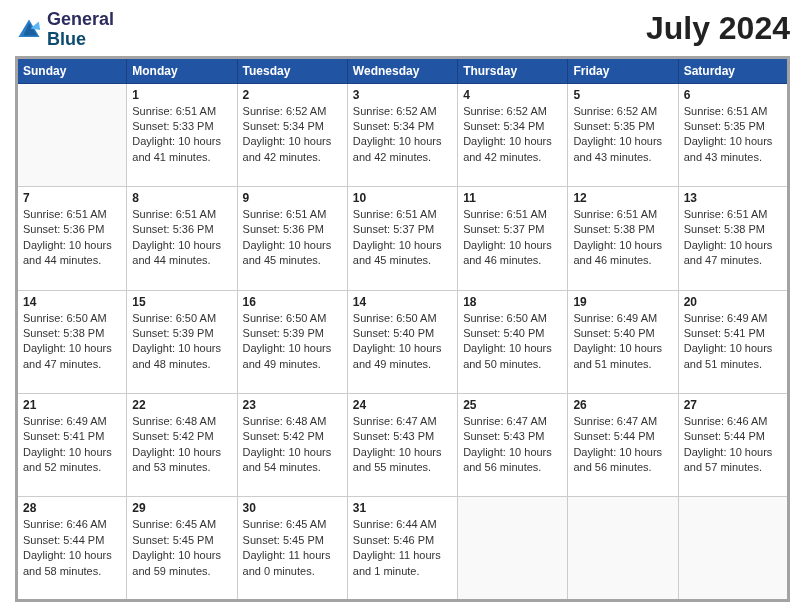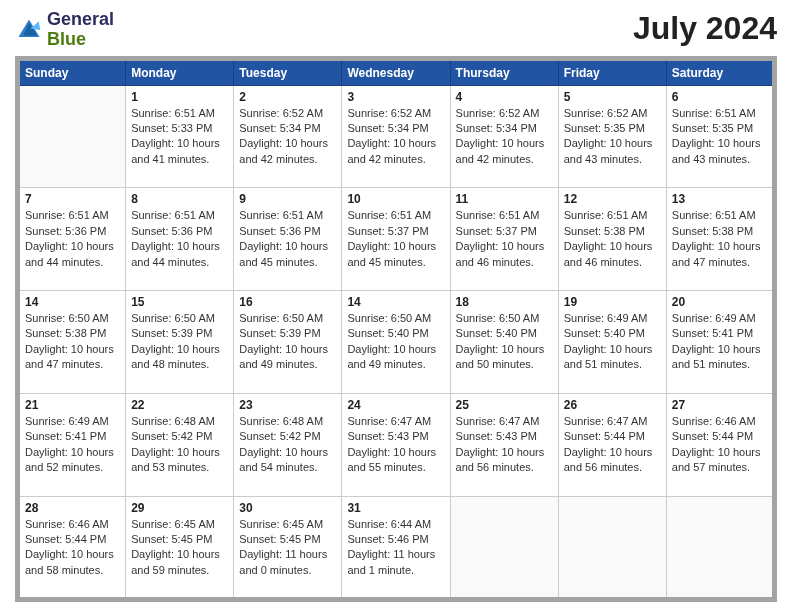--- a/index.html
+++ b/index.html
@@ -6,21 +6,21 @@
     body {
       font-family: Arial, sans-serif;
       background: #fff;
       width: 792px;
       height: 612px;
       overflow: hidden;
     }
     .page {
       width: 792px;
       height: 612px;
-      padding: 10px 15px 10px 15px;
+      padding: 10px 2px 10px 15px;
       display: flex;
       flex-direction: column;
     }
     .header {
       display: flex;
       justify-content: space-between;
       align-items: flex-start;
       margin-bottom: 6px;
     }
     .logo {
@@ -45,21 +45,21 @@
       font-size: 32px;
       font-weight: bold;
       color: #222;
     }
     .location {
       font-size: 14px;
       color: #444;
     }
     .calendar {
       flex: 1;
-      border: 5px solid #a3a3a3;
+      border: 3px solid #a3a3a3;
       border-collapse: collapse;
       width: 100%;
       table-layout: fixed;
     }
     .calendar th {
       background: #2155a3;
       color: #fff;
       font-size: 12px;
       font-weight: bold;
       text-align: left;
@@ -99,21 +99,21 @@
 <div class="page">
   <div class="header">
     <div class="logo">
       <svg class="logo-icon" viewBox="0 0 40 40">
         <polygon points="20,5 35,30 5,30" fill="#2a7dc9"></polygon>
         <polygon points="20,10 32,28 12,28" fill="#1a5fa0"></polygon>
         <polygon points="22,18 34,8 36,20" fill="#5bb8f5"></polygon>
       </svg>
       <div class="logo-text">
         <div>General</div>
-        <div style="color:#4d7c0f;">Blue</div>
+        <div style="color:#0c4a6e;">Blue</div>
       </div>
     </div>
     <div class="title-block">
       <div class="month-year">July 2024</div>
     </div>
   </div>
 
   <table class="calendar">
     <thead>
       <tr>

